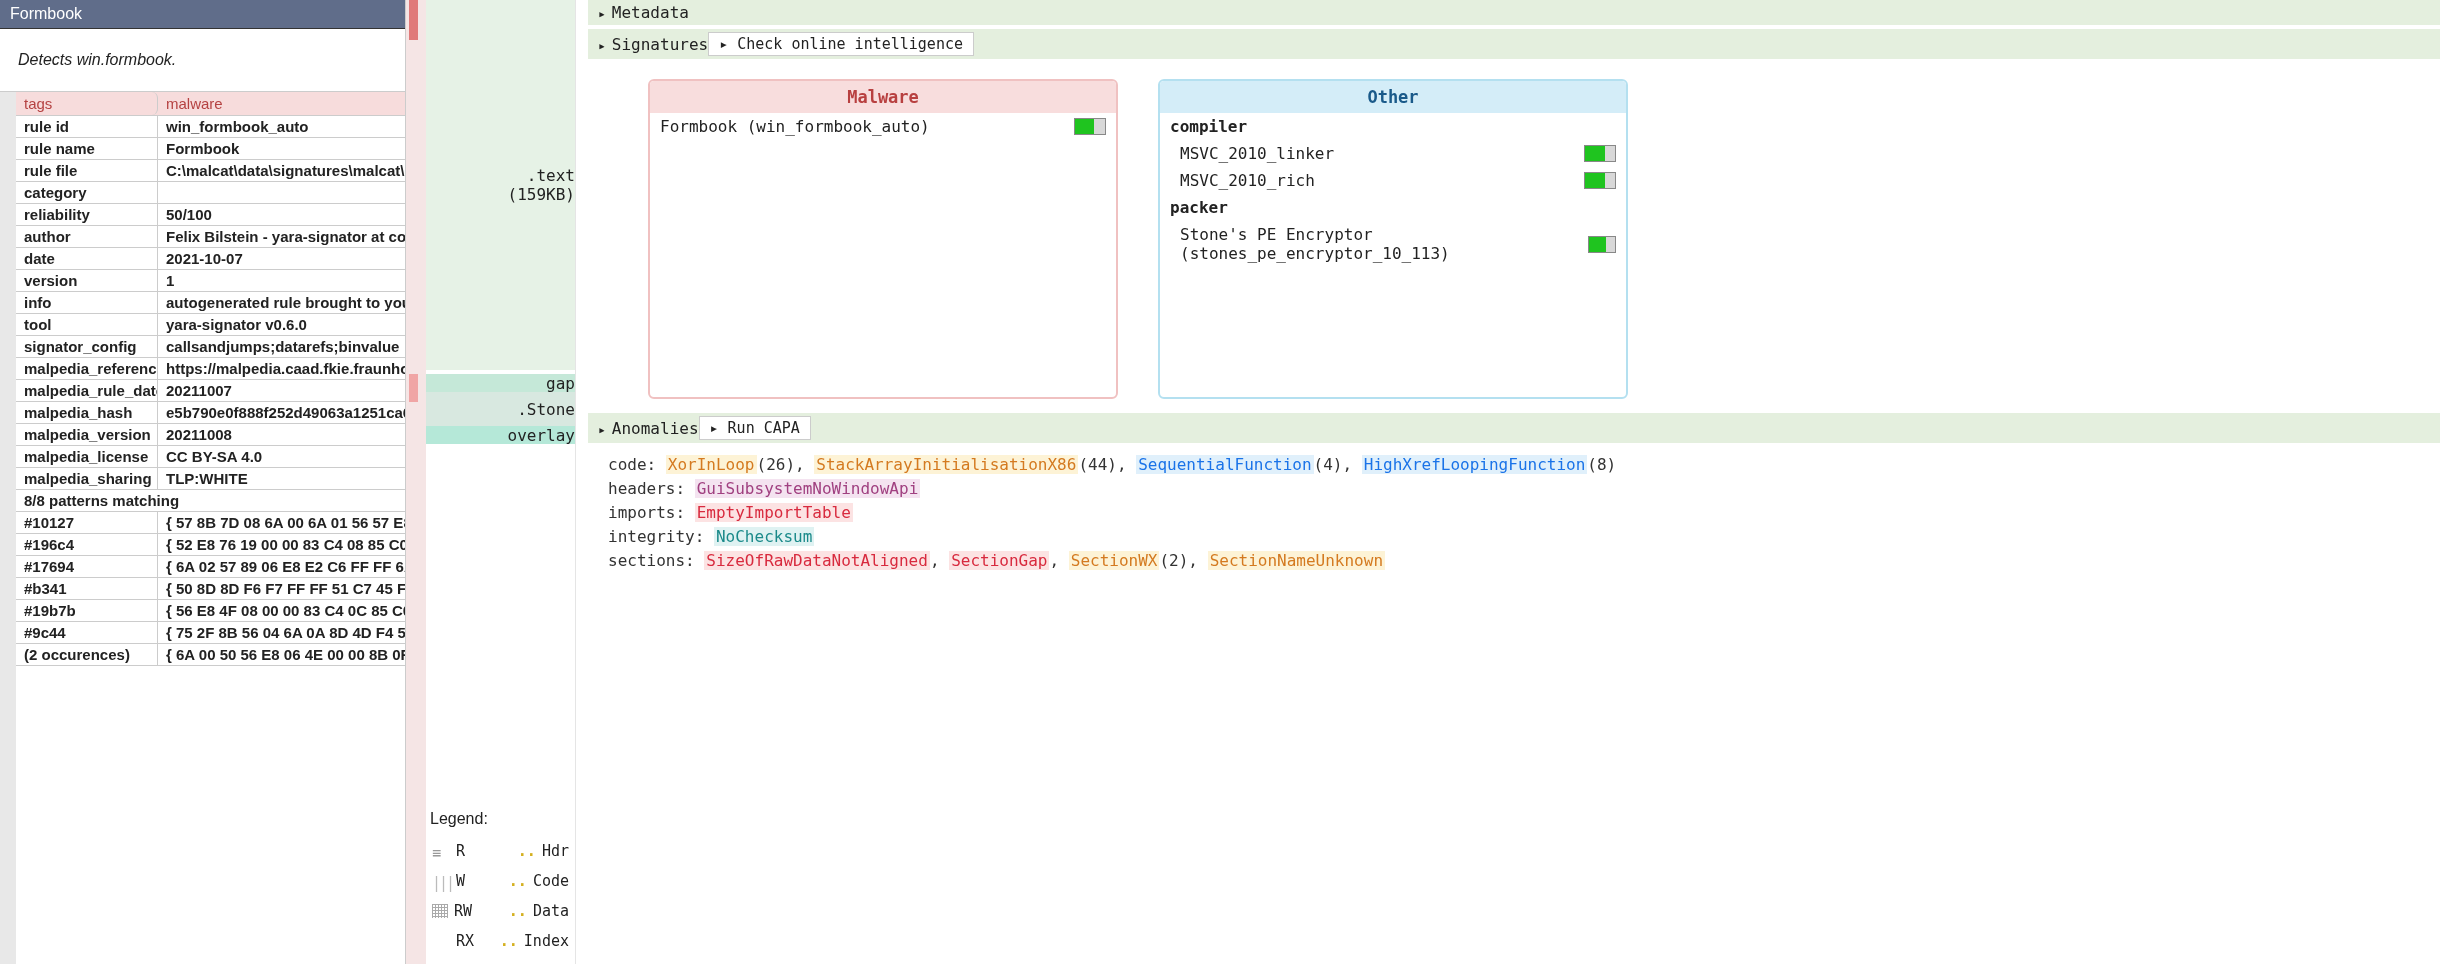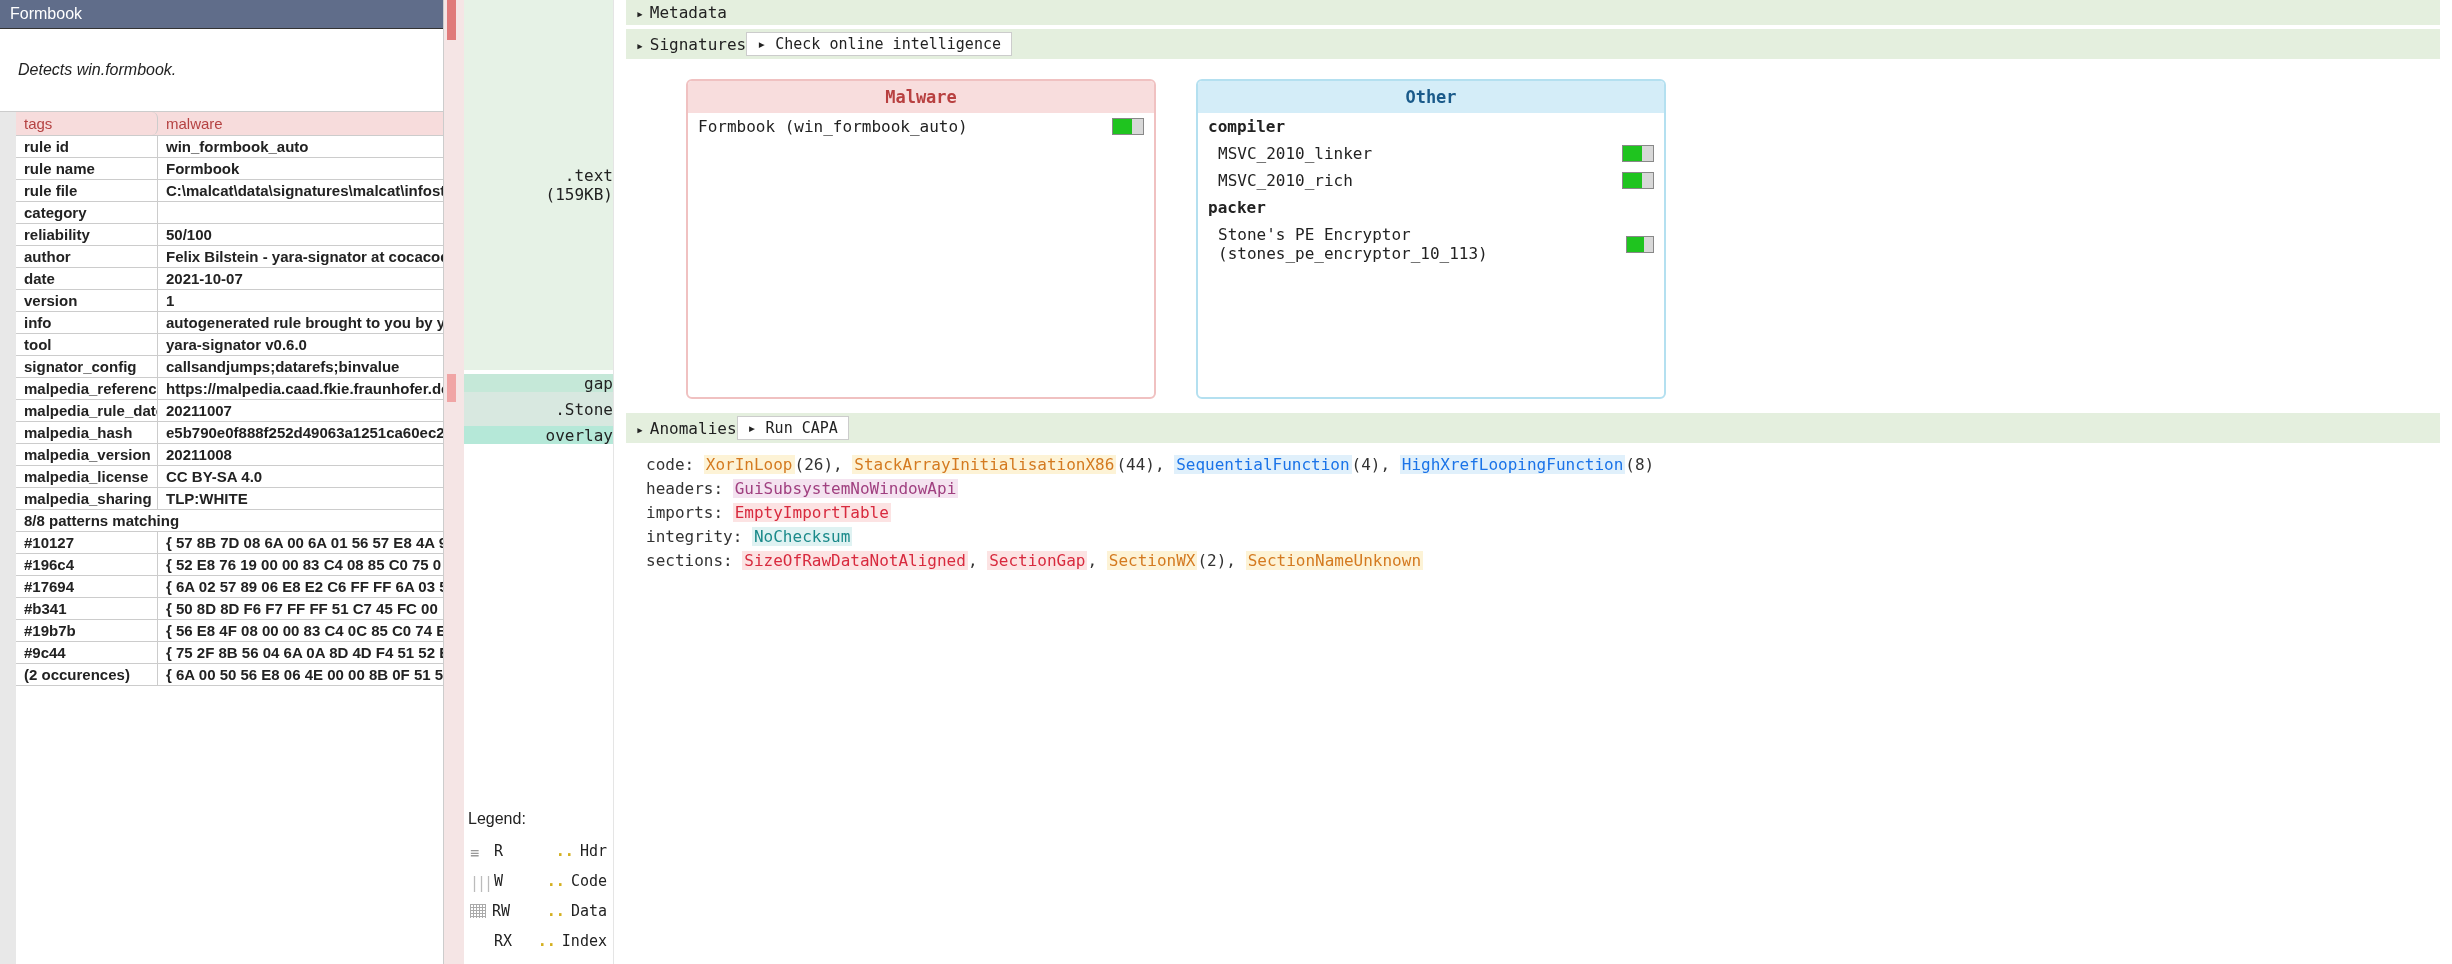--- a/index.html
+++ b/index.html
@@ -1,22 +1,22 @@
 <!DOCTYPE html>
 <html><head>
 <meta charset="utf-8">
 <style>
 * { box-sizing: border-box; margin: 0; padding: 0; }
 body { font-family: "Segoe UI", Arial, sans-serif; font-size: 14px; background: #fff; color: #222; width: 2452px; height: 964px; overflow: hidden; }
 .app { display: flex; width: 100%; height: 100%; }
 
 
-.left { width: 444px; border-right: 1px solid #ccc; display: flex; flex-direction: column; }
+.left { width: 406px; border-right: 1px solid #ccc; display: flex; flex-direction: column; }
 .left .titlebar { background: #606d8a; color: #fff; padding: 5px 10px; font-size: 16px; border-bottom: 1px solid #333; }
-.left .desc { padding: 32px 18px; font-style: italic; font-size: 16px; border-bottom: 1px solid #ccc; }
+.left .desc { padding: 22px 18px; font-style: italic; font-size: 16px; border-bottom: 1px solid #ccc; }
 .tags-row { display: flex; background: #f7dcdc; border-bottom: 1px solid #ccc; }
 .tags-row .k { width: 142px; padding: 3px 8px; color: #b54242; font-size: 15px; border-right: 1px solid #ccc; border-radius: 6px; }
 .tags-row .v { flex: 1; padding: 3px 8px; color: #b54242; font-size: 15px; }
 .kvtable { width: 100%; font-weight: bold; }
 .kvtable .row { display: flex; border-bottom: 1px solid #ccc; font-size: 15px; }
 .kvtable .k { width: 142px; padding: 2px 8px; border-right: 1px solid #ccc; overflow: hidden; white-space: nowrap; }
 .kvtable .v { flex: 1; padding: 2px 8px; overflow: hidden; white-space: nowrap; }
 .patterns-hdr { font-weight: bold; padding: 2px 8px; border-bottom: 1px solid #ccc; font-size: 15px; }
 .gutter { width: 16px; background: #e8e8e8; }
 .leftwrap { display: flex; flex: 1; overflow: hidden; }

